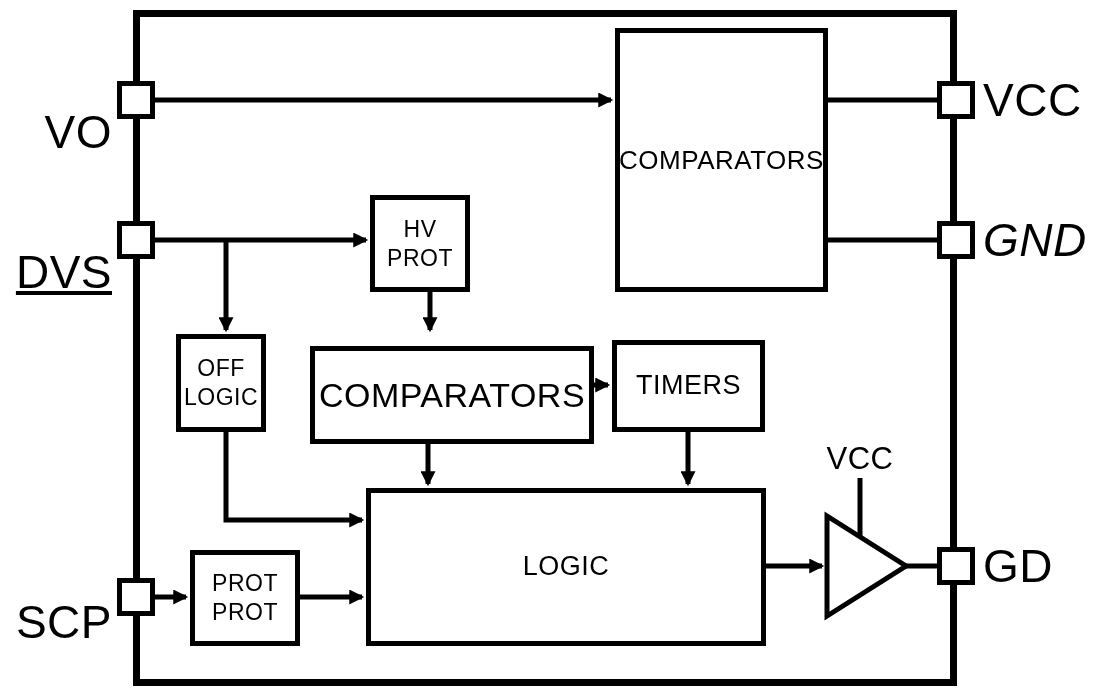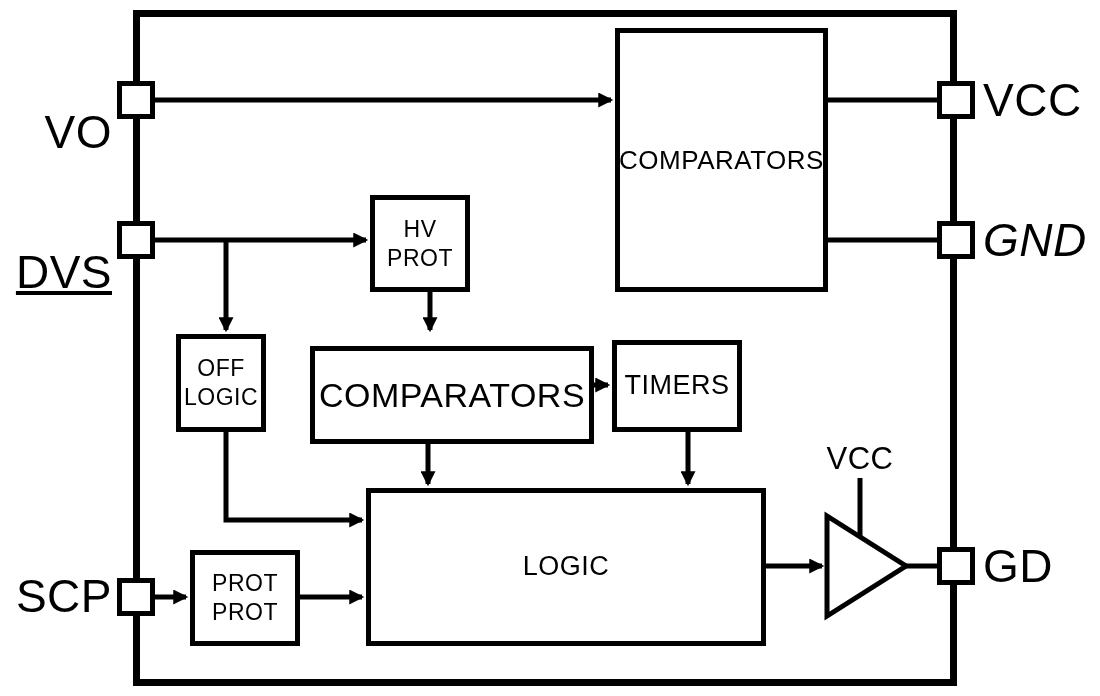--- a/index.html
+++ b/index.html
@@ -42,21 +42,21 @@
     letter-spacing: 0.5px;
     line-height: 1.25;
     z-index: 3;
   }
   .block span { display: block; }
 
   .blk-pm          { left: 615px; top: 28px;  width: 213px; height: 264px; font-size: 26px; }
   .blk-hvclamp     { left: 370px; top: 195px; width: 100px; height: 97px;  font-size: 23px; }
   .blk-offblank    { left: 176px; top: 334px; width: 90px; height: 98px;  font-size: 23px; }
   .blk-comparators { left: 310px; top: 334px; width: 284px; height: 98px;  font-size: 34px; margin-top: 12px; }
-  .blk-timers      { left: 612px; top: 340px; width: 130px; height: 92px;  font-size: 27px; }
+  .blk-timers      { left: 612px; top: 340px; width: 153px; height: 92px;  font-size: 27px; }
   .blk-logic       { left: 366px; top: 488px; width: 400px; height: 158px; font-size: 27px; }
   .blk-shortprot   { left: 190px; top: 550px; width: 110px; height: 96px;  font-size: 23px; }
 
   .pin {
     position: absolute;
     width: 38px; height: 38px;
     border: 5px solid #000;
     background: #ffffff;
     z-index: 4;
   }
@@ -74,21 +74,21 @@
     align-items: center;
     font-size: 46px;
     letter-spacing: 0.5px;
     z-index: 4;
     white-space: nowrap;
   }
   .pl-left  { left: 0; width: 112px; justify-content: flex-end; margin-top: 32px; }
   .pl-right { left: 983px; width: 117px; justify-content: flex-start; }
   .pl-vo  { top: 76px; }
   .pl-dvs { top: 216px; text-decoration: underline; }
-  .pl-scp { top: 540px; }
+  .pl-scp { top: 566px; }
   .pl-vcc { top: 76px; }
   .pl-gnd { top: 216px; font-style: italic; }
   .pl-gd  { top: 542px; }
 
   .driver-supply-label {
     position: absolute;
     left: 806px; top: 440px;
     width: 108px; height: 38px;
     display: flex;
     align-items: center;

